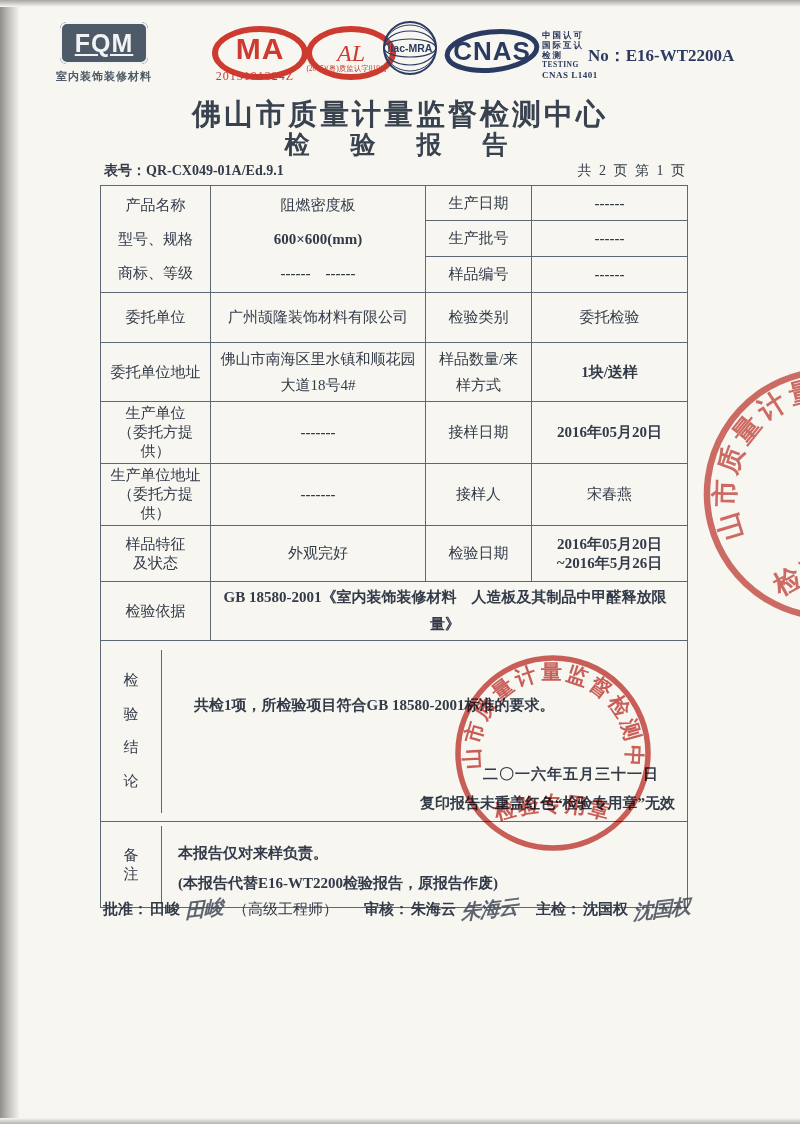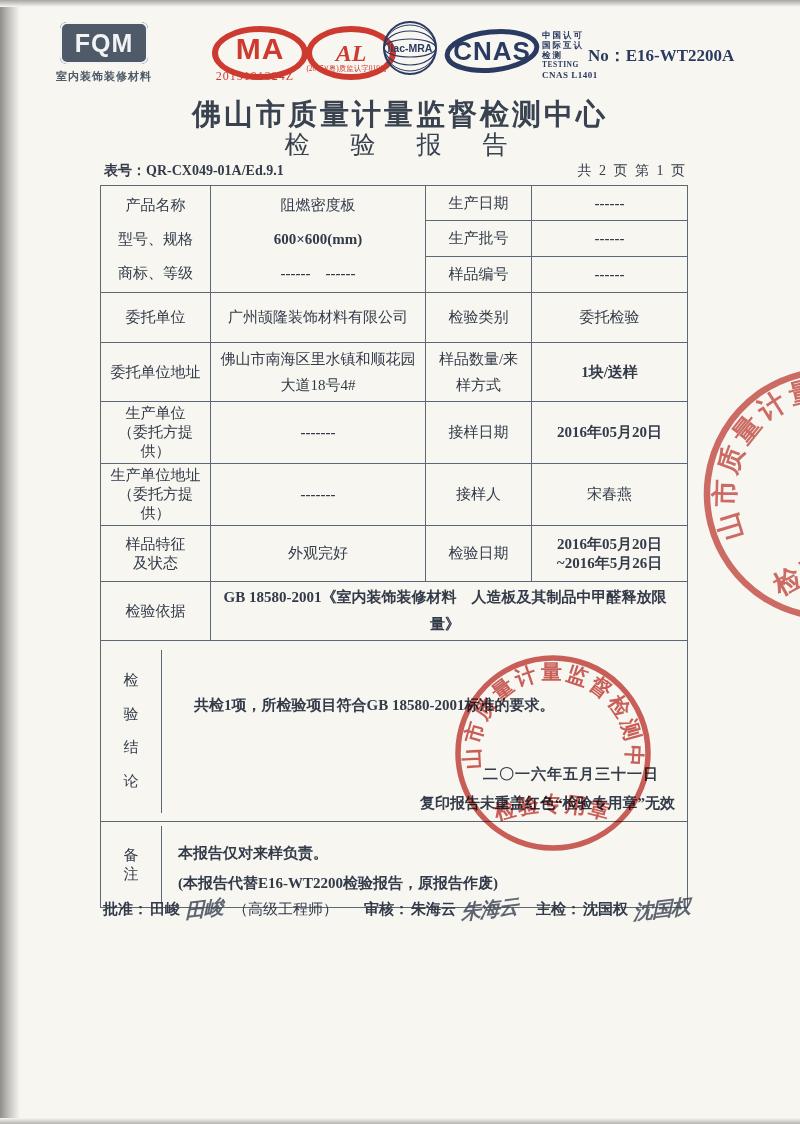--- a/index.html
+++ b/index.html
@@ -9,39 +9,39 @@
     background:linear-gradient(90deg,#8f8e8a 0%,#c3c2be 45%,#f7f6f1 100%);}
   .edge-top{position:absolute;left:0;top:0;width:100%;height:7px;
     background:linear-gradient(180deg,#a7a6a2 0%,#f7f6f1 100%);}
   .edge-bottom{position:absolute;left:0;bottom:0;width:100%;height:6px;
     background:linear-gradient(0deg,#b5b4b0 0%,#f7f6f1 100%);}
   .abs{position:absolute;}
   
   .fqm-box{left:60px;top:22px;width:88px;height:42px;background:#4e5a68;border-radius:7px;
     display:flex;align-items:center;justify-content:center;color:#f2f3f4;
     font-family:"Liberation Sans",sans-serif;font-weight:bold;font-size:25px;letter-spacing:1px;
-    box-shadow:inset 0 0 0 2px #f2f3f4, inset 0 0 0 4px #4e5a68;}
+    box-shadow:inset 0 0 0 2px #f2f3f4, inset 0 0 0 4px #4e5a68;text-decoration:underline;}
   .fqm-cap{left:44px;top:69px;width:120px;text-align:center;font-size:11px;font-weight:bold;color:#4e5a68;letter-spacing:1px;}
   .cma-oval{left:212px;top:26px;width:84px;height:42px;border:6px solid var(--logo-red,#cd3a2f);border-radius:50%;
     display:flex;justify-content:center;color:var(--logo-red,#cd3a2f);
     font-family:"Liberation Sans",sans-serif;font-weight:bold;font-size:30px;letter-spacing:1px;}
   .cma-cert{left:200px;top:69px;width:110px;text-align:center;color:var(--logo-red,#cd3a2f);font-size:12px;letter-spacing:1px;}
   .cal-oval{left:306px;top:26px;width:78px;height:42px;border:6px solid var(--logo-red,#cd3a2f);border-radius:50%;
     display:flex;align-items:center;justify-content:center;color:var(--logo-red,#cd3a2f);
-    font-family:"Liberation Serif",serif;font-style:italic;font-weight:bold;font-size:24px;}
+    font-family:"Liberation Serif",serif;font-style:italic;font-weight:normal;font-size:24px;}
   .cal-cert{left:293px;top:64px;width:108px;text-align:center;color:var(--logo-red,#cd3a2f);font-size:7.5px;}
   .ilac-wrap{left:382px;top:19px;width:56px;height:58px;}
   .cnas-wrap{left:444px;top:28px;width:96px;height:46px;}
   .cnas-lines{left:542px;top:30px;width:70px;font-size:8.5px;line-height:10px;color:#2b3a60;font-weight:bold;letter-spacing:2px;}
   .cnas-testing{left:542px;top:60px;font-size:7.5px;color:#2b3a60;font-weight:bold;letter-spacing:.5px;}
   .cnas-l{left:542px;top:70px;font-size:9px;color:#2b3a60;font-weight:bold;letter-spacing:.5px;}
   .report-no{left:588px;top:44px;font-size:17px;font-weight:bold;color:#2b3a60;white-space:nowrap;}
   
   .org-title{left:0;top:95px;width:800px;text-align:center;font-size:29px;font-weight:bold;color:#39424f;letter-spacing:3px;}
-  .doc-title{left:0;top:128px;width:800px;text-align:center;font-size:25px;font-weight:normal;color:#39424f;letter-spacing:8px;}
+  .doc-title{left:0;top:128px;width:800px;text-align:center;font-size:25px;font-weight:bold;color:#39424f;letter-spacing:8px;}
   .form-no{left:104px;top:162px;font-size:14px;font-weight:bold;}
   .pagination{left:0;top:162px;width:687px;text-align:right;font-size:14px;letter-spacing:2px;}
   
   table.rpt{position:absolute;left:100px;top:185px;width:587px;border-collapse:collapse;table-layout:fixed;
     font-size:15px;color:#333b49;}
   table.rpt td{border:1.4px solid #5d6875;padding:2px 6px;vertical-align:middle;}
   td.c{text-align:center;padding:2px 2px;}
   td.l{text-align:center;padding-left:10px;}
   .b{font-weight:bold;}
   .ln35{line-height:34px;}

